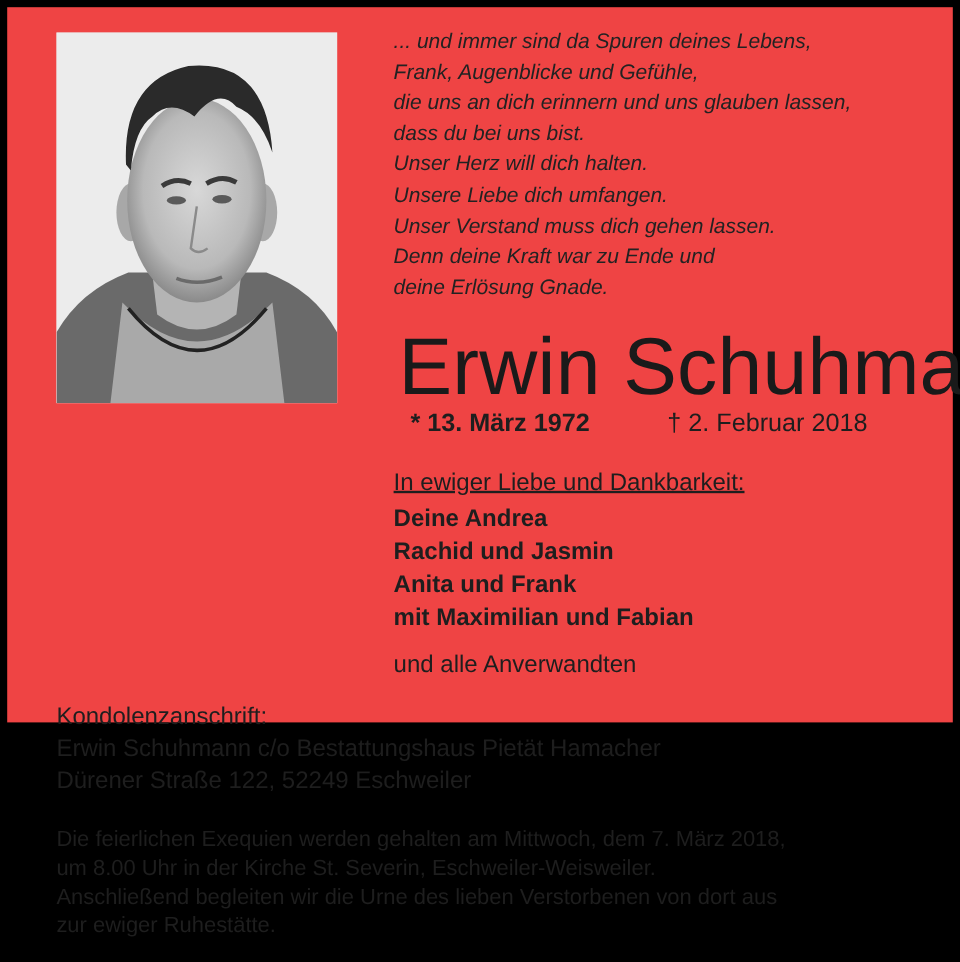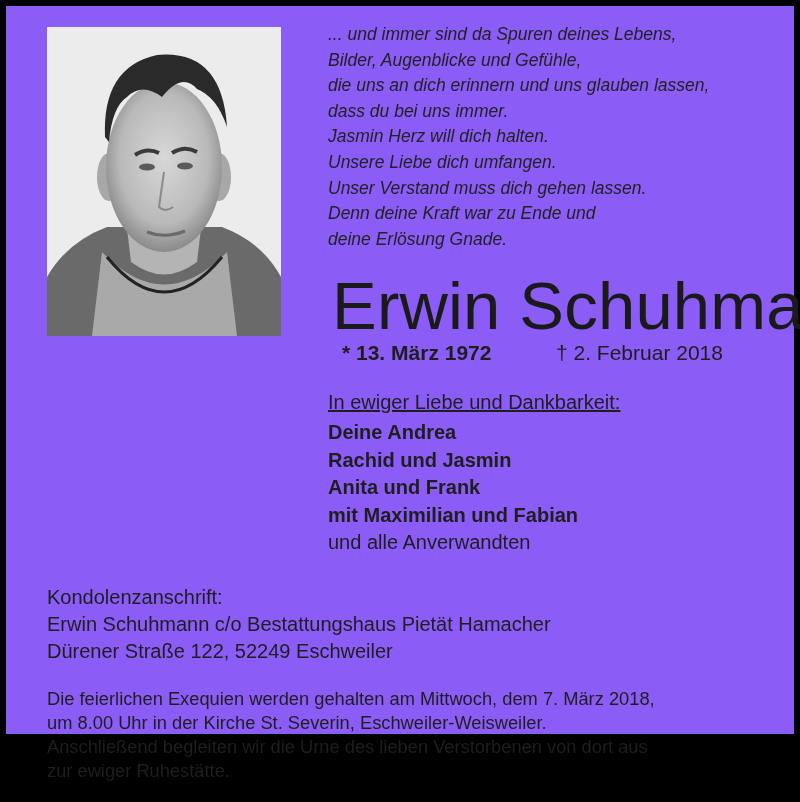--- a/index.html
+++ b/index.html
@@ -3,22 +3,22 @@
 <meta charset="utf-8">
 <style>
   html, body { margin: 0; padding: 0; }
   body {
     width: 800px; height: 802px; background: #000;
     position: relative; overflow: hidden;
     font-family: "Liberation Sans", sans-serif;
     color: #1e1e1e;
   }
   .page {
-    position: absolute; left: 6px; top: 6px; width: 788px; height: 728px;
-    background: #8b5cf6;
+    position: absolute; left: 6px; top: 6px; width: 788px; height: 596px;
+    background: #ef4444;
   }
   .photo {
     position: absolute; left: 41px; top: 21px; width: 234px; height: 309px;
     background: #e9e9e9; overflow: hidden;
   }
   .poem {
     position: absolute; left: 322px; top: 16px; width: 460px;
     font-style: italic; font-size: 17.5px; line-height: 25.6px; color: #222;
   }
   .poem div { white-space: nowrap; }
@@ -32,21 +32,21 @@
   .death { left: 550px; }
   .thanks-intro {
     position: absolute; left: 322px; top: 383px;
     font-size: 20px; line-height: 26px; white-space: nowrap; text-decoration: underline;
   }
   .family {
     position: absolute; left: 322px; top: 413px;
     font-size: 20px; line-height: 27.5px;
   }
   .family .b { font-weight: bold; white-space: nowrap; }
-  .family .n { font-weight: normal; white-space: nowrap; }
+  .family .n { font-weight: normal; white-space: nowrap; margin-top: 12px; }
   .condolence {
     position: absolute; left: 41px; top: 578px;
     font-size: 20px; line-height: 27px;
   }
   .condolence div { white-space: nowrap; }
   .service {
     position: absolute; left: 41px; top: 681px;
     font-size: 18.3px; line-height: 24px;
   }
   .service div { white-space: nowrap; }
@@ -88,24 +88,24 @@
       <ellipse cx="138" cy="139" rx="8" ry="3.5" fill="#5a5a5a"></ellipse>
 
       <path d="M117 145 L112 180 Q118 186 126 180" stroke="#8a8a8a" stroke-width="2" fill="none"></path>
 
       <path d="M100 205 Q118 212 138 204" stroke="#6a6a6a" stroke-width="3" fill="none"></path>
     </svg>
   </div>
 
   <div class="poem">
     <div>... und immer sind da Spuren deines Lebens,</div>
-    <div>Bilder, Augenblicke und Gefühle,</div>
+    <div>Frank, Augenblicke und Gefühle,</div>
     <div>die uns an dich erinnern und uns glauben lassen,</div>
-    <div>dass du bei uns immer.</div>
-    <div>Jasmin Herz will dich halten.</div>
+    <div>dass du bei uns bist.</div>
+    <div>Unser Herz will dich halten.</div>
     <div>Unsere Liebe dich umfangen.</div>
     <div>Unser Verstand muss dich gehen lassen.</div>
     <div>Denn deine Kraft war zu Ende und</div>
     <div>deine Erlösung Gnade.</div>
   </div>
 
   <div class="name">Erwin Schuhmann</div>
   <div class="dates birth">* 13. März 1972</div>
   <div class="dates death">† 2. Februar 2018</div>
 

